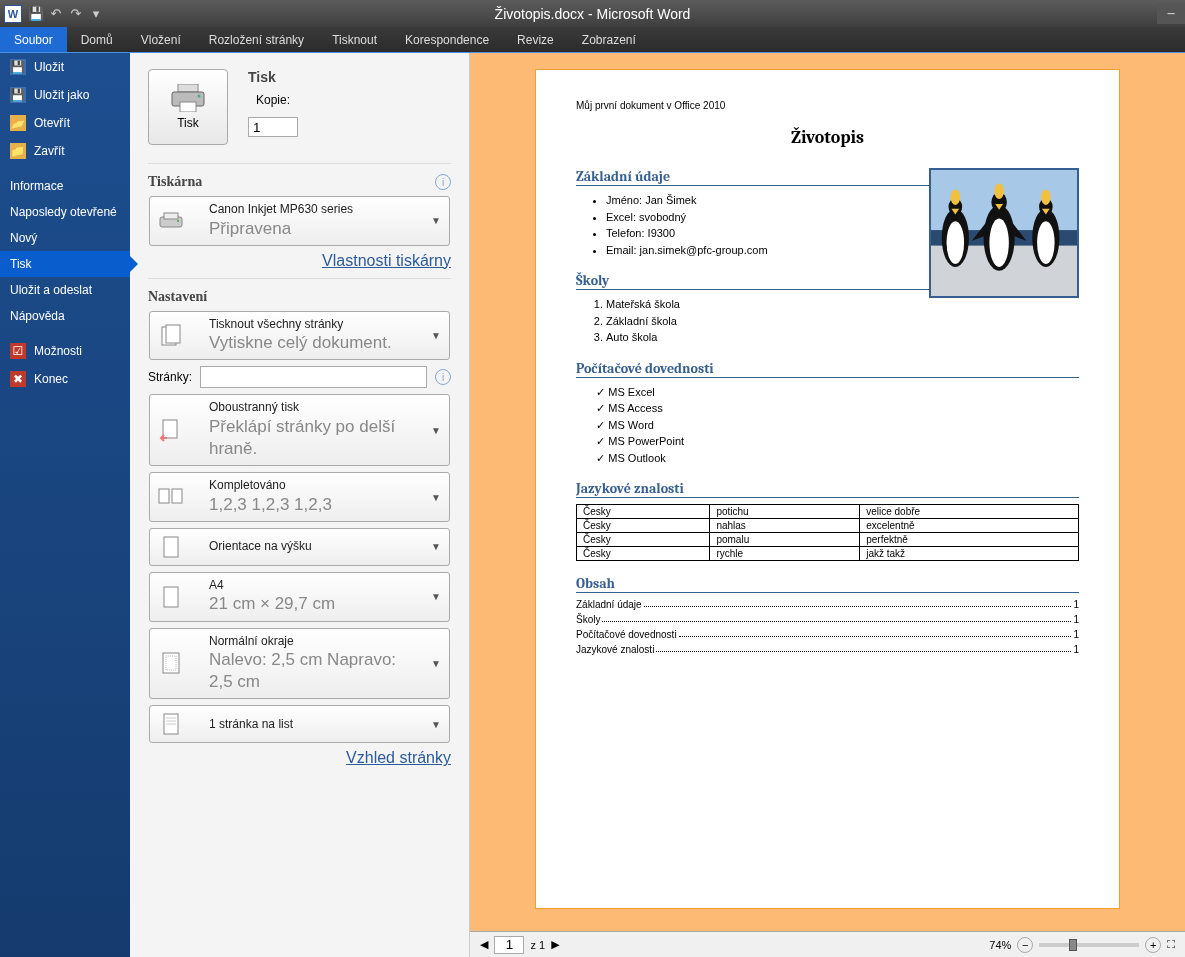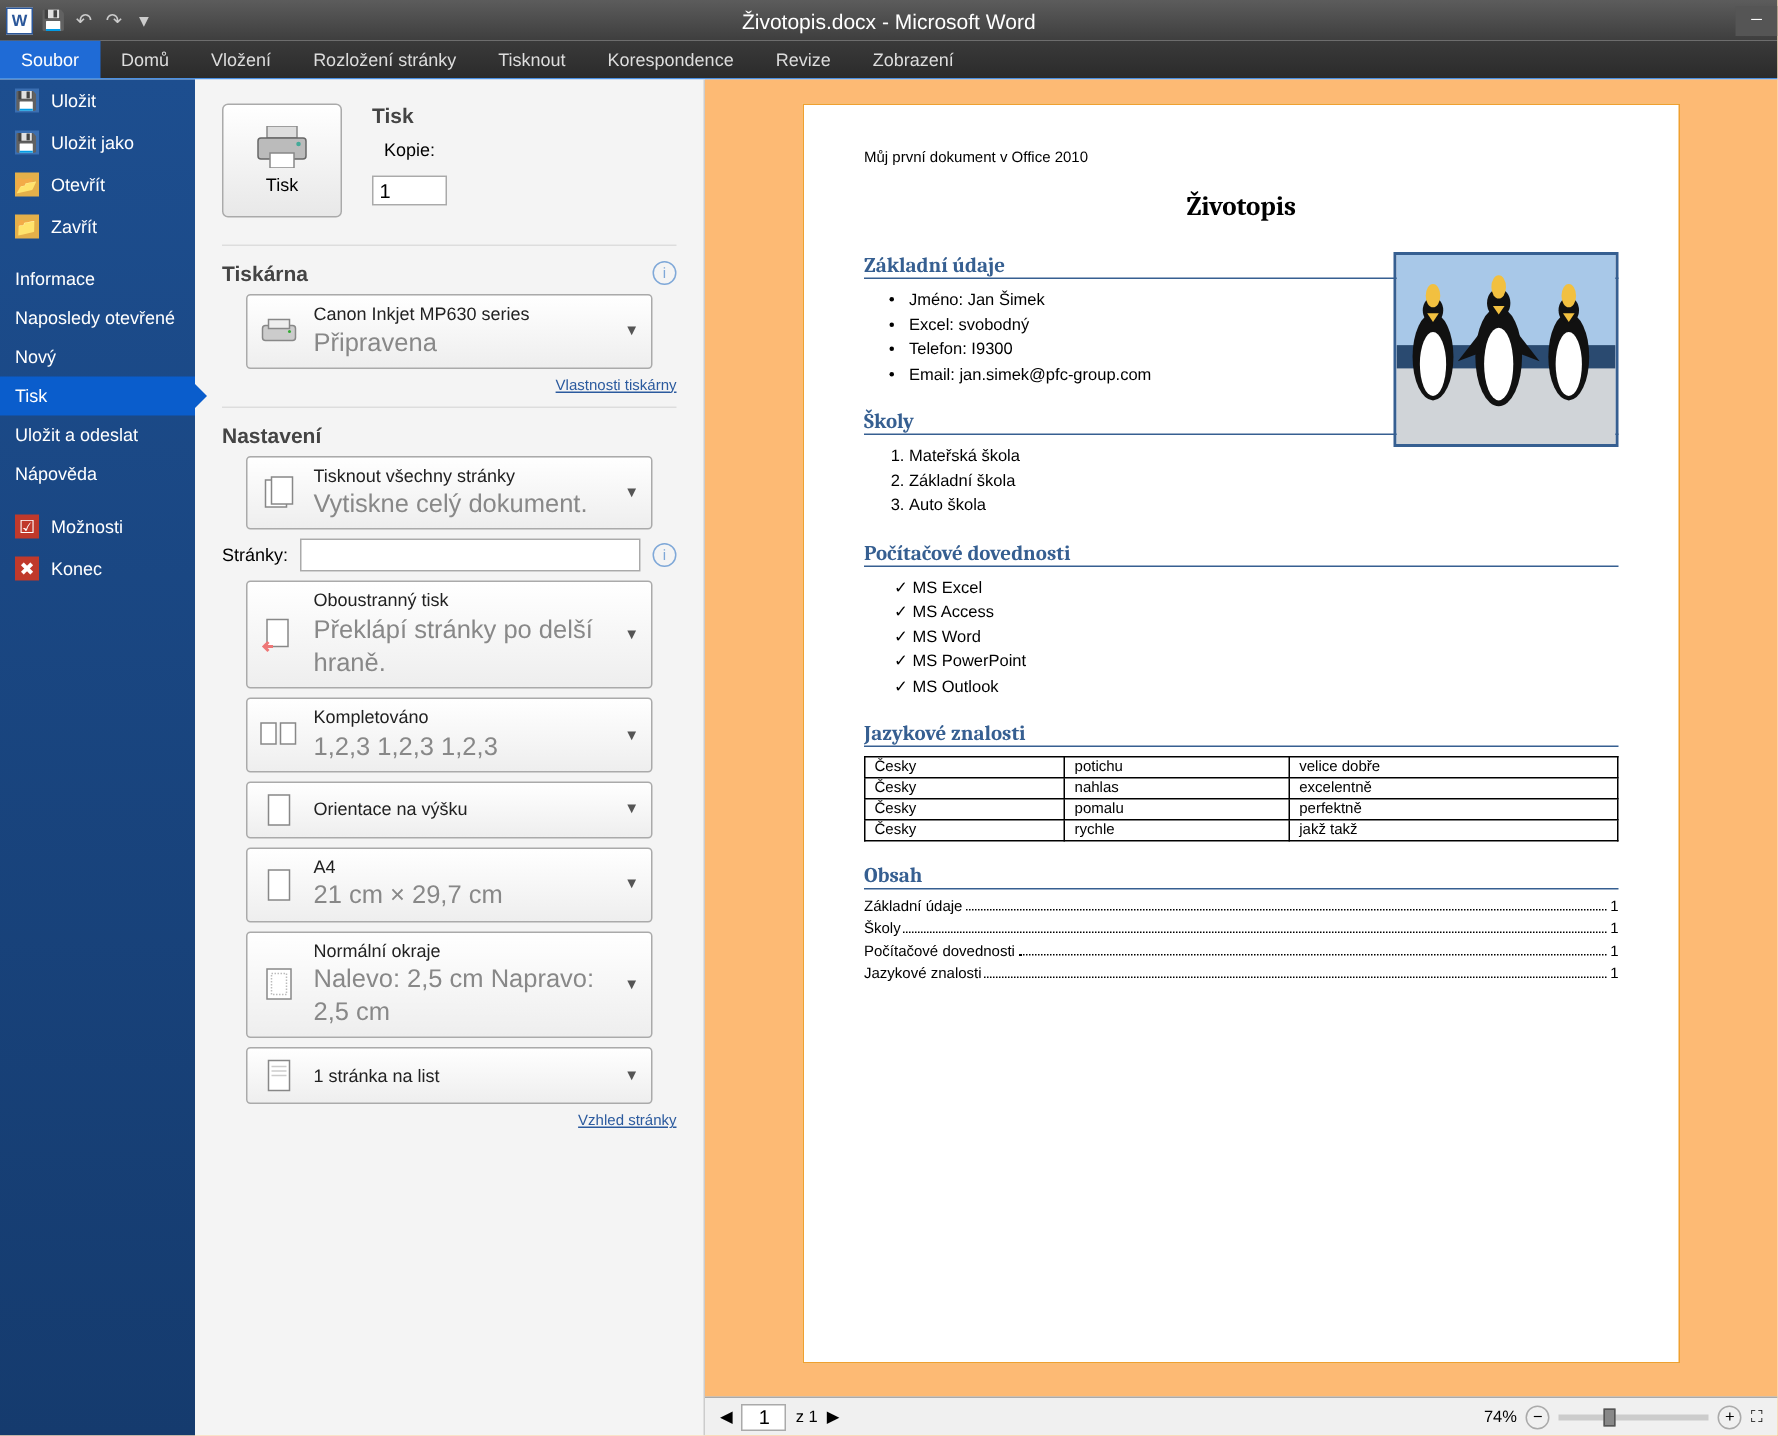--- a/index.html
+++ b/index.html
@@ -36,29 +36,29 @@
 
 
 .panel { width:340px; background:#f4f4f4; padding:16px 18px; border-right:1px solid #ccc; overflow:auto; }
 .panel h2 { font-size:14px; font-weight:bold; color:#444; margin-bottom:8px; }
 .panel .printrow { display:flex; align-items:flex-start; gap:20px; margin-bottom:18px; }
 .panel .printbtn { width:80px; height:76px; border:1px solid #aaa; border-radius:4px; background:linear-gradient(#fff,#e8e8e8); display:flex; flex-direction:column; align-items:center; justify-content:center; gap:4px; cursor:pointer; }
 .panel .printbtn svg { width:36px; height:28px; }
 .panel .copies { display:flex; align-items:center; gap:10px; margin-top:8px;flex-direction:column; }
 .panel .copies input { width:50px; height:20px; border:1px solid #aaa; padding:0 4px; }
 .panel .sectitle { display:flex; align-items:center; justify-content:space-between; border-top:1px solid #ddd; padding-top:10px; margin-top:4px; }
-.panel .sectitle h2 { margin:0; }
+.panel .sectitle h2 { margin:0;font-family:Liberation Serif, serif; }
 .panel .info { width:16px; height:16px; border:1px solid #7fa8d8; border-radius:8px; color:#7fa8d8; font-size:10px; display:flex; align-items:center; justify-content:center; }
-.panel .dropdown { border:1px solid #aaa; border-radius:3px; background:linear-gradient(#fff,#eee); padding:5px 8px; margin:6px 16px; display:flex; align-items:center; gap:10px; cursor:pointer; position:relative; }
+.panel .dropdown { border:1px solid #aaa; border-radius:3px; background:linear-gradient(#fff,#eee); padding:5px 8px; margin:6px 1px; display:flex; align-items:center; gap:25px; cursor:pointer; position:relative; }
 .panel .dropdown .ddicon { width:26px; height:26px; display:flex; align-items:center; justify-content:center; flex-shrink:0; }
 .panel .dropdown .ddtext { flex:1; line-height:1.3; }
 .panel .dropdown .ddtext .t1 { color:#222; }
 .panel .dropdown .ddtext .t2 { color:#888; font-size:17px; }
 .panel .dropdown .chev { color:#555; font-size:10px; }
-.panel .link { text-align:right; color:#2b5a9e; text-decoration:underline; font-size:10px; margin:2px 0 8px; cursor:pointer; }
+.panel .link { text-align:right; color:#2b5a9e; text-decoration:underline; font-size:16px; margin:2px 0 8px; cursor:pointer; }
 .panel .pagesrow { display:flex; align-items:center; gap:8px; margin:6px 0; }
 .panel .pagesrow input { flex:1; height:22px; border:1px solid #aaa; padding:0 4px; }
 
 
 .preview { flex:1; background:#fdba74; display:flex; flex-direction:column; }
 .preview .page-area { flex:1; display:flex; justify-content:center; padding-top:16px; overflow:auto; }
 .page { width:585px; height:840px; background:#fff; border:1px solid #f0a030; padding:30px 40px; font-size:11px; color:#000; }
 .page .hdr { font-size:10px; margin-bottom:16px; }
 .page h1 { text-align:center; font-family:Cambria,serif; font-size:18px; margin-bottom:20px; }
 .page h2 { color:#365f91; font-family:Cambria,serif; font-size:14px; border-bottom:1px solid #365f91; margin:14px 0 6px; }

